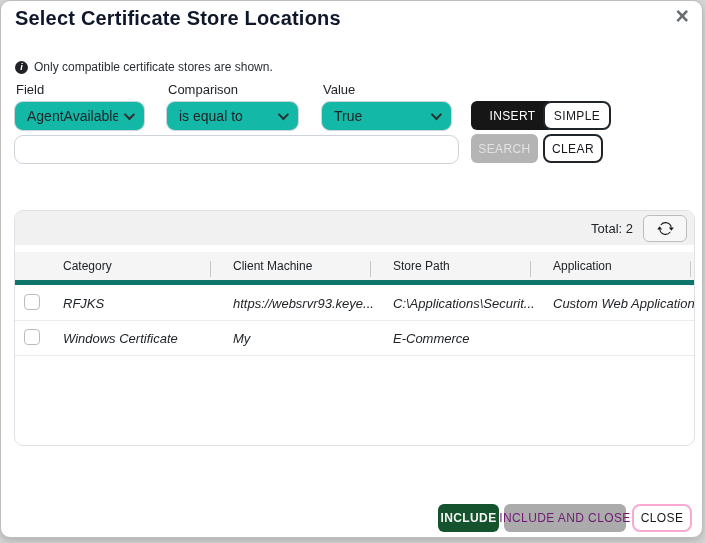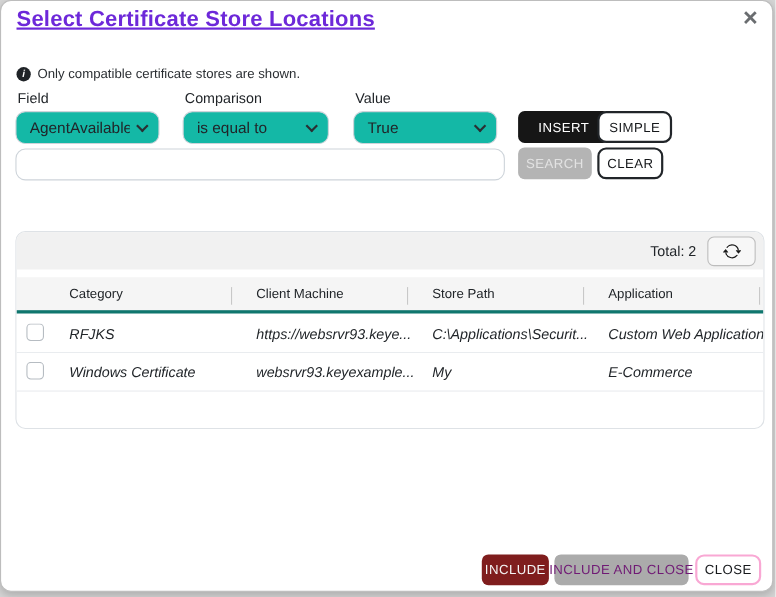--- a/index.html
+++ b/index.html
@@ -14,23 +14,22 @@
     position:absolute; left:0; top:0;
     width:703px; height:538px;
     background:#ffffff;
     border:1px solid #bdbdbd;
     border-radius:10px;
     box-shadow:0 3px 8px rgba(0,0,0,.18);
   }
   
   .title {
     position:absolute; left:14px; top:6px;
-    font-size:20px; font-weight:700; color:#6d28d9;
+    font-size:20px; font-weight:700; color:#0f172a;
     letter-spacing:.2px;
-    text-decoration:underline;
   }
   .close-x {
     position:absolute; right:13px; top:4px;
     font-size:23px; font-weight:700; color:#6a6d70;
     cursor:pointer; line-height:1;
   }
   
   .info-line {
     position:absolute; left:14px; top:59px;
     display:flex; align-items:center; gap:6px;
@@ -79,39 +78,39 @@
     font-family:"Liberation Sans", sans-serif;
     white-space:nowrap;
   }
   .btn-insert { left:470px; top:100px; width:83px; background:#161616; color:#fff; border:none; border-radius:6px; }
   .btn-simple { left:542px; top:100px; width:68px; background:#fff; color:#16181b; border:2px solid #212529; border-radius:8px; }
   .btn-search { left:470px; top:133px; width:67px; background:#b4b4b4; color:#e2e2e2; border:none; border-radius:6px; }
   .btn-clear  { left:542px; top:133px; width:60px; background:#fff; color:#16181b; border:2px solid #212529; border-radius:8px; }
 
   
   .panel {
-    position:absolute; left:13px; top:209px; width:681px; height:180px;
+    position:absolute; left:13px; top:209px; width:681px; height:236px;
     border:1px solid #dee2e6; border-radius:9px;
     background:#fff; overflow:hidden;
   }
   .toolbar {
     position:absolute; left:0; top:0; right:0; height:34px;
     background:#f1f1f1;
     display:flex; align-items:center; justify-content:flex-end;
     padding-right:7px; gap:10px;
   }
   .total-label { font-size:13px; color:#212529; }
   .refresh-btn {
     width:44px; height:27px; border:1px solid #bdbdbd; border-radius:6px;
     background:#f7f7f7; display:flex; align-items:center; justify-content:center;
     cursor:pointer;
   }
   .col-header {
     position:absolute; left:0; top:41px; right:0; height:33px;
-    background:#f5f5f5; border-bottom:3px solid #0f766e;
+    background:#f5f5f5; border-bottom:5px solid #0f766e;
     display:grid; grid-template-columns:35px 170px 160px 160px 1fr;
     align-items:center;
     font-size:12px; color:#212529;
   }
   .col-header .hc { padding-left:13px; white-space:nowrap; overflow:hidden; }
   .vdiv {
     position:absolute; top:50px; width:1px; height:16px; background:#c8c8c8;
   }
   .row {
     position:absolute; left:0; right:0; height:35px;
@@ -124,21 +123,21 @@
   .row .cb-cell { padding-left:9px; }
   .checkbox {
     width:16px; height:16px; border:1px solid #b6bcc2; border-radius:4px;
     background:#fff; display:inline-block; cursor:pointer;
   }
   .row-1 { top:75px; }
   .row-2 { top:110px; }
 
   
   .btn-footer { top:503px; height:28px; border-radius:6px; }
-  .btn-include { left:437px; width:61px; background:#7f1d1d; color:#f4f4f4; border:none; }
+  .btn-include { left:437px; width:61px; background:#14532d; color:#f4f4f4; border:none;font-weight:bold; }
   .btn-include-close { left:503px; width:122px; background:#ababab; color:#701a75; border:none; }
   .btn-close { left:631px; width:60px; background:#fff; color:#16181b; border:2px solid #f9a8d4; border-radius:8px; }
 </style>
 </head>
 <body>
 
 <div class="modal">
 
   <div class="title">Select Certificate Store Locations</div>
   <div class="close-x">×</div>
@@ -199,21 +198,20 @@
       <span class="cell cb-cell"><span class="checkbox"></span></span>
       <span class="cell">RFJKS</span>
       <span class="cell">https://websrvr93.keye...</span>
       <span class="cell">C:\Applications\Securit...</span>
       <span class="cell">Custom Web Application</span>
     </div>
 
     <div class="row row-2">
       <span class="cell cb-cell"><span class="checkbox"></span></span>
       <span class="cell">Windows Certificate</span>
-      <span class="cell">websrvr93.keyexample...</span>
       <span class="cell">My</span>
       <span class="cell">E-Commerce</span>
     </div>
   </div>
 
   <button class="btn btn-footer btn-include">INCLUDE</button>
   <button class="btn btn-footer btn-include-close">INCLUDE AND CLOSE</button>
   <button class="btn btn-footer btn-close">CLOSE</button>
 
 </div>

